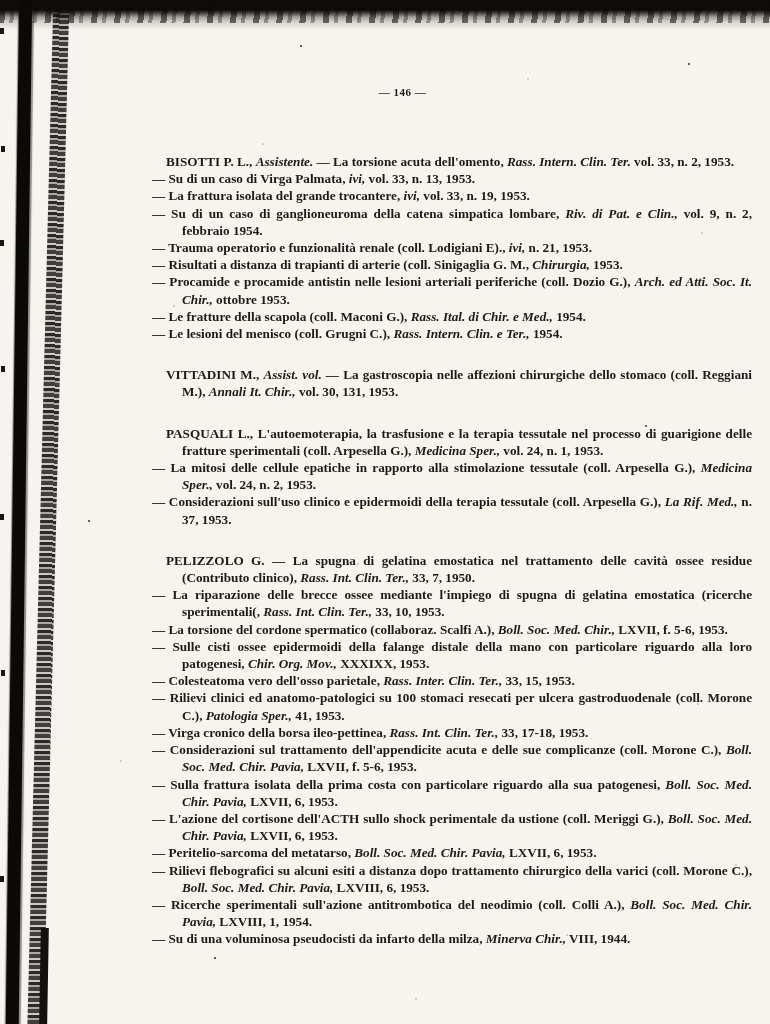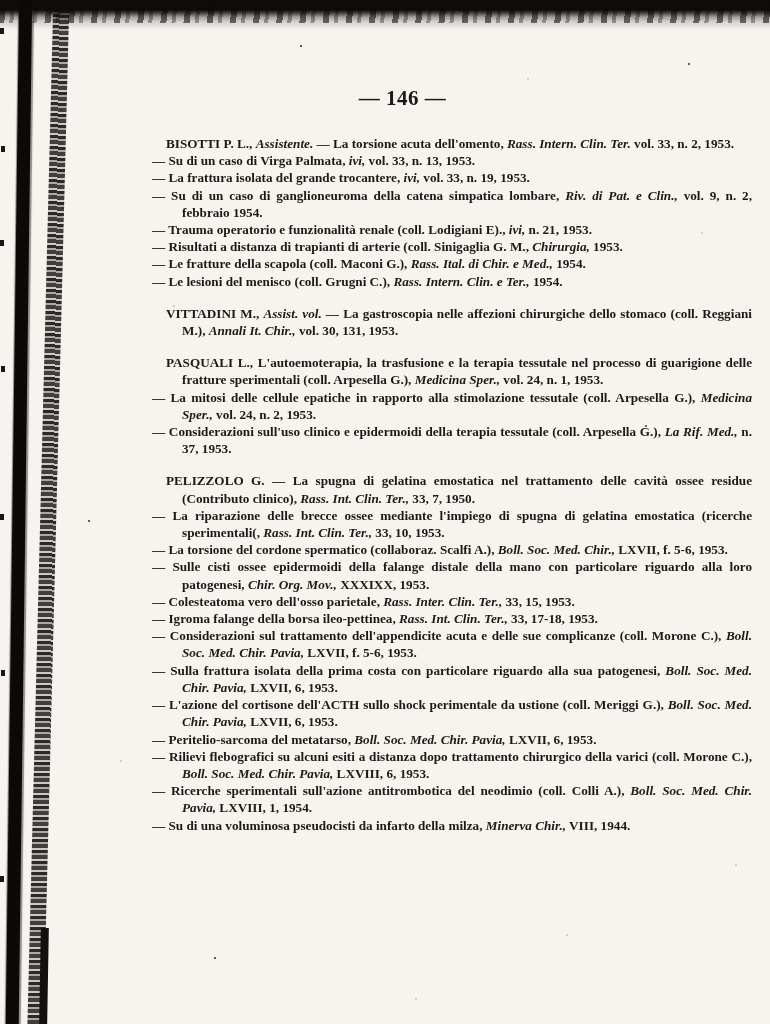--- a/index.html
+++ b/index.html
@@ -111,36 +111,36 @@
       415px 998px 0 -0.5px #35332f;
     z-index: 2;
   }
 
   
   .page-number {
     position: absolute;
     top: 86px; left: 345px;
     width: 115px;
     text-align: center;
-    font-size: 21px;
+    font-size: 11px;
     font-weight: 700;
     letter-spacing: 0.5px;
     z-index: 1;
   }
   .bibliography {
     position: absolute;
-    top: 135px; left: 152px;
+    top: 153px; left: 152px;
     width: 600px;
     z-index: 1;
     font-size: 13.2px;
     line-height: 17.2px;
     font-weight: 700;
     text-align: justify;
   }
-  .bib-section + .bib-section { margin-top: 15px; }
+  .bib-section + .bib-section { margin-top: 24px; }
   .entry {
     margin: 0;
     padding-left: 30px;
     text-indent: -30px;
   }
   .entry.author-lead { text-indent: -16px; }
   .entry em { font-style: italic; }
 </style>
 </head>
 <body>
@@ -156,38 +156,40 @@
   <div class="page-number">— 146 —</div>
 
   <main class="bibliography">
       <div class="bib-section">
         <p class="entry author-lead"><span>BISOTTI P. L., </span><em>Assistente.</em><span> — La torsione acuta dell'omento, </span><em>Rass. Intern. Clin. Ter.</em><span> vol. 33, n. 2, 1953.</span></p>
         <p class="entry"><span>— Su di un caso di Virga Palmata, </span><em>ivi,</em><span> vol. 33, n. 13, 1953.</span></p>
         <p class="entry"><span>— La frattura isolata del grande trocantere, </span><em>ivi,</em><span> vol. 33, n. 19, 1953.</span></p>
         <p class="entry"><span>— Su di un caso di ganglioneuroma della catena simpatica lombare, </span><em>Riv. di Pat. e Clin.,</em><span> vol. 9, n. 2, febbraio 1954.</span></p>
         <p class="entry"><span>— Trauma operatorio e funzionalità renale (coll. Lodigiani E)., </span><em>ivi,</em><span> n. 21, 1953.</span></p>
         <p class="entry"><span>— Risultati a distanza di trapianti di arterie (coll. Sinigaglia G. M., </span><em>Chirurgia,</em><span> 1953.</span></p>
+        <p class="entry"><span>— Procamide e procamide antistin nelle lesioni arteriali periferiche (coll. Dozio G.), </span><em>Arch. ed Atti. Soc. It. Chir.,</em><span> ottobre 1953.</span></p>
         <p class="entry"><span>— Le fratture della scapola (coll. Maconi G.), </span><em>Rass. Ital. di Chir. e Med.,</em><span> 1954.</span></p>
         <p class="entry"><span>— Le lesioni del menisco (coll. Grugni C.), </span><em>Rass. Intern. Clin. e Ter.,</em><span> 1954.</span></p>
       </div>
       <div class="bib-section">
         <p class="entry author-lead"><span>VITTADINI M., </span><em>Assist. vol.</em><span> — La gastroscopia nelle affezioni chirurgiche dello stomaco (coll. Reggiani M.), </span><em>Annali It. Chir.,</em><span> vol. 30, 131, 1953.</span></p>
       </div>
       <div class="bib-section">
         <p class="entry author-lead"><span>PASQUALI L., L'autoemoterapia, la trasfusione e la terapia tessutale nel processo di guarigione delle fratture sperimentali (coll. Arpesella G.), </span><em>Medicina Sper.,</em><span> vol. 24, n. 1, 1953.</span></p>
         <p class="entry"><span>— La mitosi delle cellule epatiche in rapporto alla stimolazione tessutale (coll. Arpesella G.), </span><em>Medicina Sper.,</em><span> vol. 24, n. 2, 1953.</span></p>
         <p class="entry"><span>— Considerazioni sull'uso clinico e epidermoidi della terapia tessutale (coll. Arpesella G.), </span><em>La Rif. Med.,</em><span> n. 37, 1953.</span></p>
       </div>
       <div class="bib-section">
         <p class="entry author-lead"><span>PELIZZOLO G. — La spugna di gelatina emostatica nel trattamento delle cavità ossee residue (Contributo clinico), </span><em>Rass. Int. Clin. Ter.,</em><span> 33, 7, 1950.</span></p>
         <p class="entry"><span>— La riparazione delle brecce ossee mediante l'impiego di spugna di gelatina emostatica (ricerche sperimentali(, </span><em>Rass. Int. Clin. Ter.,</em><span> 33, 10, 1953.</span></p>
         <p class="entry"><span>— La torsione del cordone spermatico (collaboraz. Scalfi A.), </span><em>Boll. Soc. Med. Chir.,</em><span> LXVII, f. 5-6, 1953.</span></p>
         <p class="entry"><span>— Sulle cisti ossee epidermoidi della falange distale della mano con particolare riguardo alla loro patogenesi, </span><em>Chir. Org. Mov.,</em><span> XXXIXX, 1953.</span></p>
         <p class="entry"><span>— Colesteatoma vero dell'osso parietale, </span><em>Rass. Inter. Clin. Ter.,</em><span> 33, 15, 1953.</span></p>
-        <p class="entry"><span>— Igroma falange della borsa ileo-pettinea, </span><em>Rass. Int. Clin. Ter.,</em><span> 33, 17-18, 1953.</span></p>
+        <p class="entry"><span>— Rilievi clinici ed anatomo-patologici su 100 stomaci resecati per ulcera gastroduodenale (coll. Morone C.), </span><em>Patologia Sper.,</em><span> 41, 1953.</span></p>
+        <p class="entry"><span>— Virga cronico della borsa ileo-pettinea, </span><em>Rass. Int. Clin. Ter.,</em><span> 33, 17-18, 1953.</span></p>
         <p class="entry"><span>— Considerazioni sul trattamento dell'appendicite acuta e delle sue complicanze (coll. Morone C.), </span><em>Boll. Soc. Med. Chir. Pavia,</em><span> LXVII, f. 5-6, 1953.</span></p>
         <p class="entry"><span>— Sulla frattura isolata della prima costa con particolare riguardo alla sua patogenesi, </span><em>Boll. Soc. Med. Chir. Pavia,</em><span> LXVII, 6, 1953.</span></p>
         <p class="entry"><span>— L'azione del cortisone dell'ACTH sullo shock perimentale da ustione (coll. Meriggi G.), </span><em>Boll. Soc. Med. Chir. Pavia,</em><span> LXVII, 6, 1953.</span></p>
         <p class="entry"><span>— Peritelio-sarcoma del metatarso, </span><em>Boll. Soc. Med. Chir. Pavia,</em><span> LXVII, 6, 1953.</span></p>
         <p class="entry"><span>— Rilievi flebografici su alcuni esiti a distanza dopo trattamento chirurgico della varici (coll. Morone C.), </span><em>Boll. Soc. Med. Chir. Pavia,</em><span> LXVIII, 6, 1953.</span></p>
         <p class="entry"><span>— Ricerche sperimentali sull'azione antitrombotica del neodimio (coll. Colli A.), </span><em>Boll. Soc. Med. Chir. Pavia,</em><span> LXVIII, 1, 1954.</span></p>
         <p class="entry"><span>— Su di una voluminosa pseudocisti da infarto della milza, </span><em>Minerva Chir.,</em><span> VIII, 1944.</span></p>
       </div>
     </main>
 </div>

